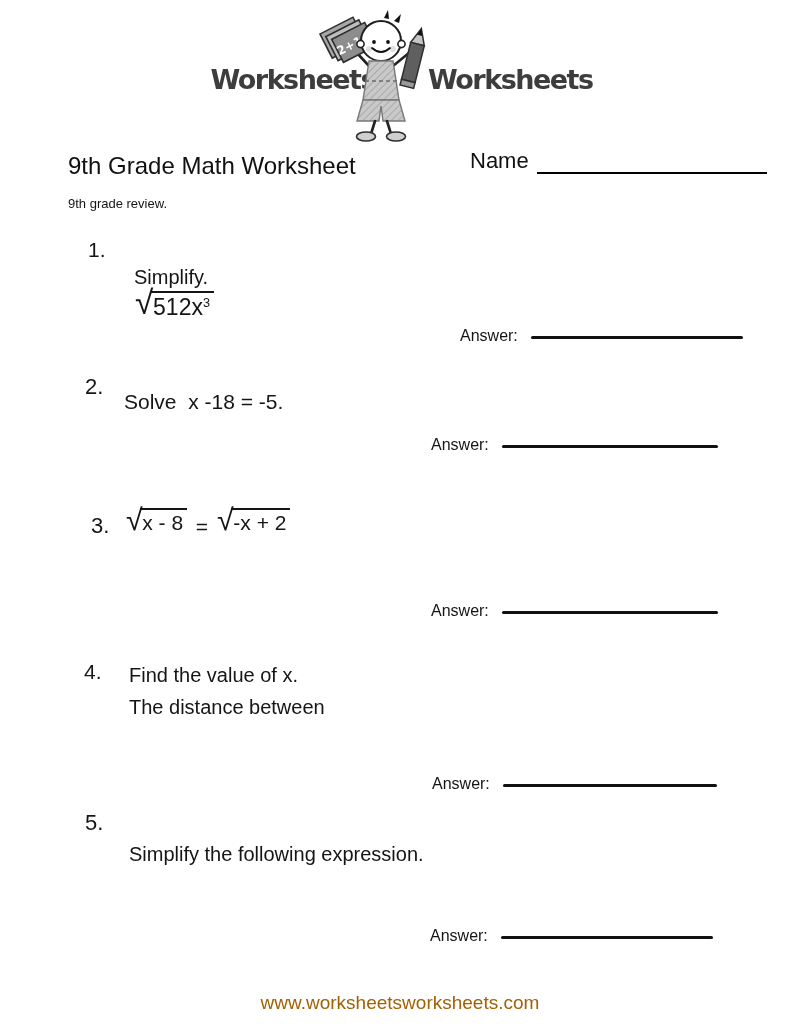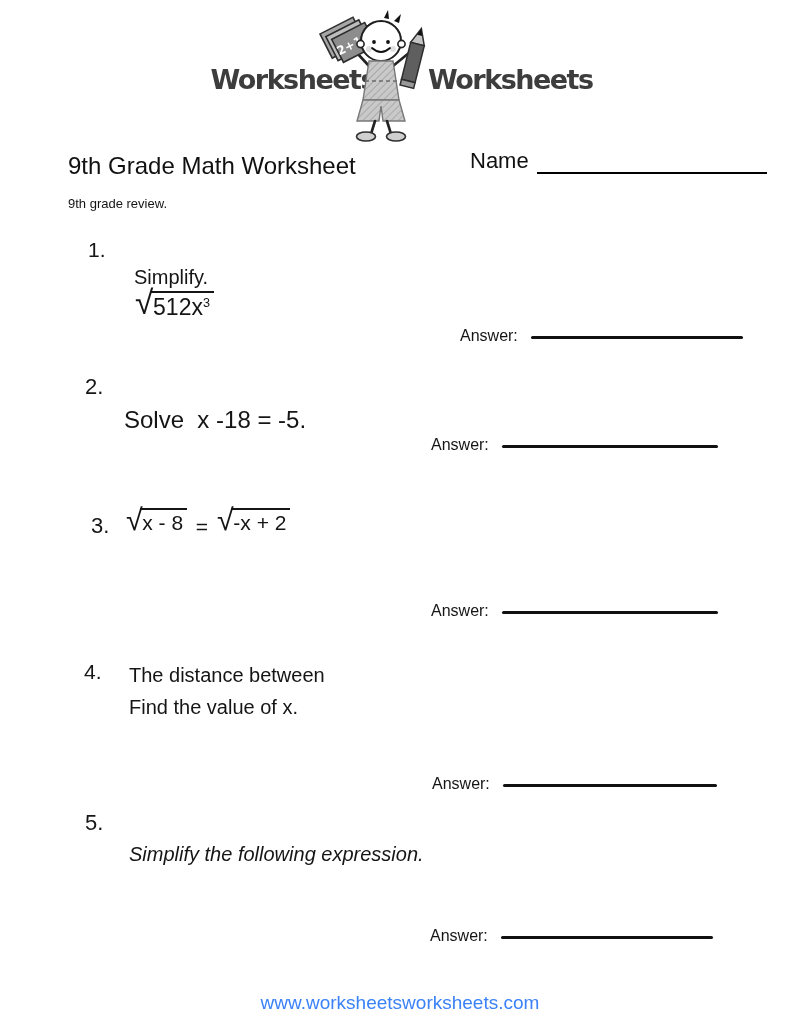--- a/index.html
+++ b/index.html
@@ -34,21 +34,21 @@
   .sqrt { display:inline-flex; align-items:flex-start; }
   .sqrt .rad { font-size:1.45em; line-height:1; margin-right:-3px; transform:translateY(-0.14em); font-weight:400; }
   .sqrt .vinc { border-top:0.12em solid #151515; padding:0.03em 0.18em 0 0.12em; }
   .vinc sup, .poly sup { font-size:0.55em; line-height:0; vertical-align:0.6em; }
   .eq { margin:0 9px; }
   
   .answer-row { position:absolute; display:flex; align-items:center; }
   .answer-label { font-size:16px; }
   .answer-line { height:3px; background:#111; border-radius:2px; margin-left:13px; margin-top:3px; }
   
-  .footer { position:absolute; left:0; right:0; top:992px; text-align:center; font-size:19px; color:#3b82f6; }
+  .footer { position:absolute; left:0; right:0; top:992px; text-align:center; font-size:19px; color:#a16207; }
 </style>
 </head>
 <body>
 
 <div class="page">
 
   <div class="logo-text left">Worksheets</div>
 
   <svg class="logo-svg" width="134" height="136" viewBox="0 0 134 136">
     <defs>
@@ -118,21 +118,21 @@
         <span class="vinc"><span>512x</span><sup>3</sup></span>
     </span>
   </div>
 
   <div class="answer-row" style="left:460px; top:327px;">
     <span class="answer-label">Answer:</span>
     <span class="answer-line" style="width:212px;"></span>
   </div>
 
   <div class="pnum" style="left:85px; top:374px; font-size:22px;">2.</div>
-  <div class="ptext pre-space" style="left:124px; top:378px; font-size:24px;">Solve  x -18 = -5.</div>
+  <div class="ptext pre-space" style="left:124px; top:362px; font-size:21px;">Solve  x -18 = -5.</div>
 
   <div class="answer-row" style="left:431px; top:436px;">
     <span class="answer-label">Answer:</span>
     <span class="answer-line" style="width:216px;"></span>
   </div>
 
   <div class="pnum" style="left:91px; top:513px; font-size:22px;">3.</div>
   <div class="expr" style="left:126px; top:508px;">
     <span class="sqrt">
       <span class="rad">√</span>
@@ -143,31 +143,31 @@
     </span>
   </div>
 
   <div class="answer-row" style="left:431px; top:602px;">
     <span class="answer-label">Answer:</span>
     <span class="answer-line" style="width:216px;"></span>
   </div>
 
   <div class="pnum" style="left:84px; top:660px;">4.</div>
   <div class="math-lines">
+    <div>Find the value of x.</div>
     <div>The distance between</div>
-    <div>Find the value of x.</div>
   </div>
 
   <div class="answer-row" style="left:432px; top:775px;">
     <span class="answer-label">Answer:</span>
     <span class="answer-line" style="width:214px;"></span>
   </div>
 
   <div class="pnum" style="left:85px; top:810px; font-size:22px;">5.</div>
-  <div class="ptext" style="left:129px; top:815px;font-style:italic;">Simplify the following expression.</div>
+  <div class="ptext" style="left:129px; top:815px;">Simplify the following expression.</div>
 
   <div class="answer-row" style="left:430px; top:927px;">
     <span class="answer-label">Answer:</span>
     <span class="answer-line" style="width:212px;"></span>
   </div>
 
   <div class="footer">www.worksheetsworksheets.com</div>
 
 </div>
 

